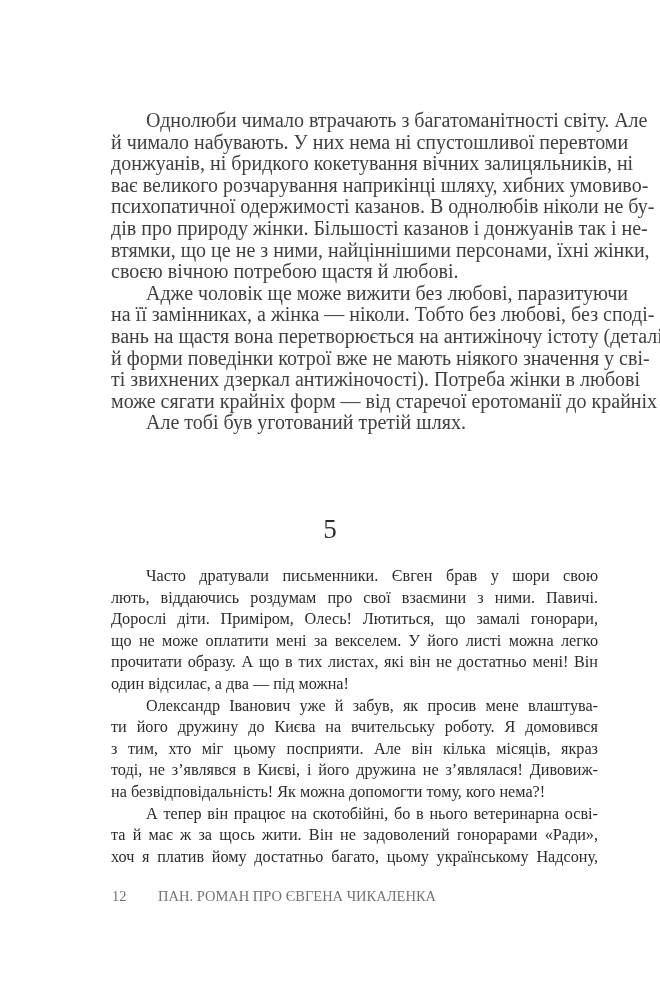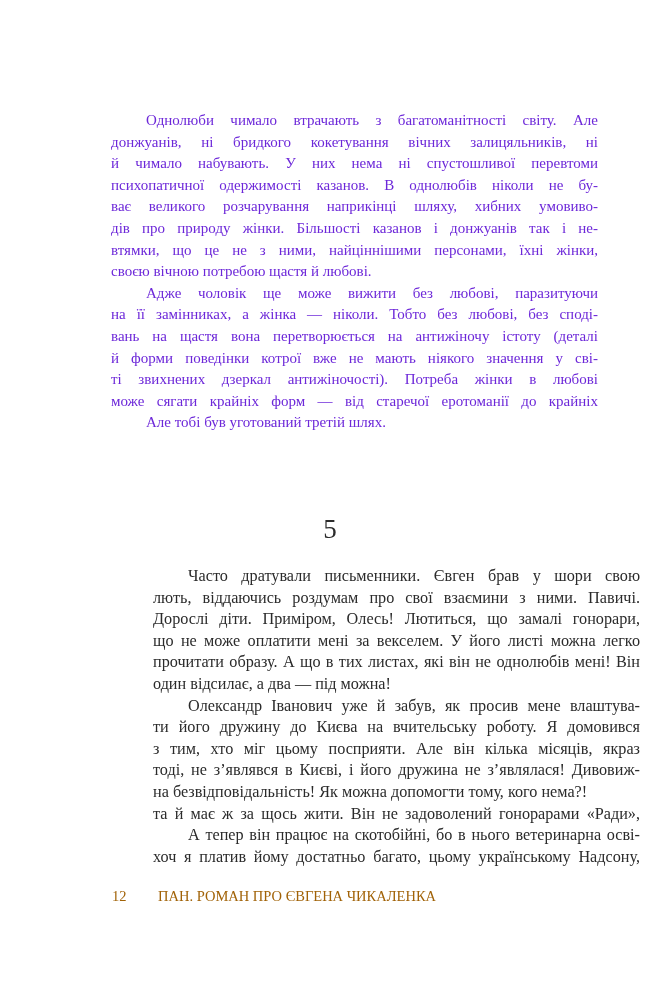--- a/index.html
+++ b/index.html
@@ -1,51 +1,51 @@
 <!DOCTYPE html>
 <html><head>
 <meta charset="utf-8">
 <style>
   html, body { margin: 0; padding: 0; background: #ffffff; }
   body { width: 660px; height: 1000px; position: relative; overflow: hidden; }
   .page {
     position: absolute; left: 111px; top: 110px; width: 487px;
     font-family: "Liberation Serif", serif;
-    font-size: 15px; line-height: 21.6px; color: #6d28d9;
+    font-size: 20px; line-height: 21.6px; color: #404040;
   }
   .line {
     display: block; height: 21.6px; white-space: nowrap;
     text-align: justify; text-align-last: justify;
   }
   .line.indent { padding-left: 35px; }
   .line.last { text-align-last: left; }
   .chapter {
     position: absolute; left: 0; width: 660px; top: 513px;
     text-align: center; font-family: "Liberation Serif", serif;
     font-size: 27px; color: #2b2b2b; line-height: 32px;
   }
   .block2 { position: absolute; left: 111px; top: 566px; width: 487px;
-    font-family: "Liberation Serif", serif; font-size: 16.2px; line-height: 21.6px; color: #2b2b2b; margin-left: 42px; }
+    font-family: "Liberation Serif", serif; font-size: 16.2px; line-height: 21.6px; color: #2b2b2b; }
   .footer {
     position: absolute; top: 888px; left: 112px;
-    font-family: "Liberation Serif", serif; font-size: 14.5px; color: #a16207;
+    font-family: "Liberation Serif", serif; font-size: 14.5px; color: #737373;
     white-space: nowrap;
   }
   .footer .num { display: inline-block; width: 46px; }
 </style>
 </head>
 <body>
 
 <div class="page">
   <div>
     <span class="line indent">Однолюби чимало втрачають з багатоманітності світу. Але</span>
+    <span class="line">й чимало набувають. У них нема ні спустошливої перевтоми</span>
     <span class="line">донжуанів, ні бридкого кокетування вічних залицяльників, ні</span>
-    <span class="line">й чимало набувають. У них нема ні спустошливої перевтоми</span>
+    <span class="line">ває великого розчарування наприкінці шляху, хибних умовиво-</span>
     <span class="line">психопатичної одержимості казанов. В однолюбів ніколи не бу-</span>
-    <span class="line">ває великого розчарування наприкінці шляху, хибних умовиво-</span>
     <span class="line">дів про природу жінки. Більшості казанов і донжуанів так і не-</span>
     <span class="line">втямки, що це не з ними, найціннішими персонами, їхні жінки,</span>
     <span class="line last">своєю вічною потребою щастя й любові.</span>
   </div>
   <div>
     <span class="line indent">Адже чоловік ще може вижити без любові, паразитуючи</span>
     <span class="line">на її замінниках, а жінка — ніколи. Тобто без любові, без сподi-</span>
     <span class="line">вань на щастя вона перетворюється на антижіночу істоту (деталі</span>
     <span class="line">й форми поведінки котрої вже не мають ніякого значення у сві-</span>
     <span class="line">ті звихнених дзеркал антижіночості). Потреба жінки в любові</span>
@@ -57,32 +57,32 @@
 </div>
 
 <div class="chapter">5</div>
 
 <div class="block2">
   <div>
     <span class="line indent">Часто дратували письменники. Євген брав у шори свою</span>
     <span class="line">лють, віддаючись роздумам про свої взаємини з ними. Павичі.</span>
     <span class="line">Дорослі діти. Приміром, Олесь! Лютиться, що замалі гонорари,</span>
     <span class="line">що не може оплатити мені за векселем. У його листі можна легко</span>
-    <span class="line">прочитати образу. А що в тих листах, які він не однолюбів мені! Він</span>
+    <span class="line">прочитати образу. А що в тих листах, які він не достатньо мені! Він</span>
     <span class="line last">один відсилає, а два — під можна!</span>
   </div>
   <div>
     <span class="line indent">Олександр Іванович уже й забув, як просив мене влаштува-</span>
     <span class="line">ти його дружину до Києва на вчительську роботу. Я домовився</span>
     <span class="line">з тим, хто міг цьому посприяти. Але він кілька місяців, якраз</span>
     <span class="line">тоді, не з’являвся в Києві, і його дружина не з’являлася! Дивовиж-</span>
     <span class="line last">на безвідповідальність! Як можна допомогти тому, кого нема?!</span>
   </div>
   <div>
+    <span class="line indent">А тепер він працює на скотобійні, бо в нього ветеринарна осві-</span>
     <span class="line">та й має ж за щось жити. Він не задоволений гонорарами «Ради»,</span>
-    <span class="line indent">А тепер він працює на скотобійні, бо в нього ветеринарна осві-</span>
     <span class="line">хоч я платив йому достатньо багато, цьому українському Надсону,</span>
   </div>
 </div>
 
 <div class="footer">
   <span class="num">12</span><span>ПАН. РОМАН ПРО ЄВГЕНА ЧИКАЛЕНКА</span>
 </div>
 
 </body></html>

